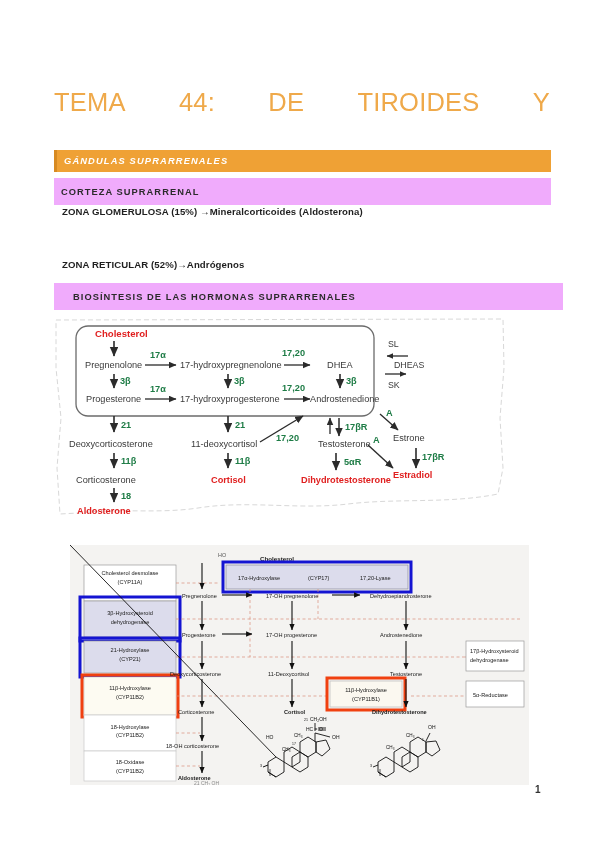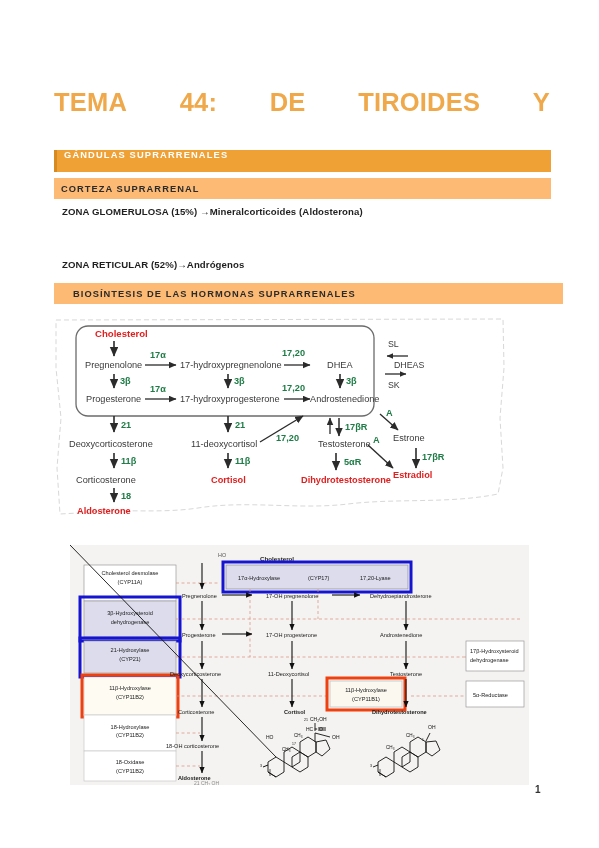--- a/index.html
+++ b/index.html
@@ -7,42 +7,42 @@
     width:599px;height:848px;position:relative;overflow:hidden;
     font-family:"Liberation Sans","DejaVu Sans",sans-serif;
     color:#222;
   }
   .page{position:absolute;inset:0;background:#fff;}
 
   
   .doc-title{
     position:absolute;left:54px;top:68px;width:496px;
     font-size:25.5px;line-height:35px;letter-spacing:0.2px;
-    color:#EFA94A;font-weight:700;
+    color:#EFA94A;font-weight:400;
     text-align:justify;
   }
   .doc-title .ln{display:block;}
   .doc-title .ln1{
     display:flex;justify-content:space-between;width:100%;
   }
 
   
   .band-orange{
     position:absolute;left:54px;width:497px;height:22px;
     background:#EFA135;border-left:3px solid #D78A22;
     box-sizing:border-box;
-    display:flex;
+    display:flex;align-items:center;font-style:italic;
   }
   .band-orange span{
     color:#ffffff;font-size:9.3px;font-weight:600;letter-spacing:1.15px;
     padding-left:7px;
   }
   .band-peach{
-    position:absolute;left:54px;width:497px;height:21px;
-    background:#fdba74;display:flex;align-items:center;
+    position:absolute;left:54px;width:497px;height:27px;
+    background:#f0abfc;display:flex;align-items:center;
   }
   .band-peach span{
     color:#2b2b2b;font-size:9.3px;font-weight:700;letter-spacing:1.05px;
     padding-left:7px;
   }
 
   .body-line{
     position:absolute;left:62px;width:497px;
     font-size:9.6px;font-weight:700;color:#1f1f1f;letter-spacing:.1px;
   }

